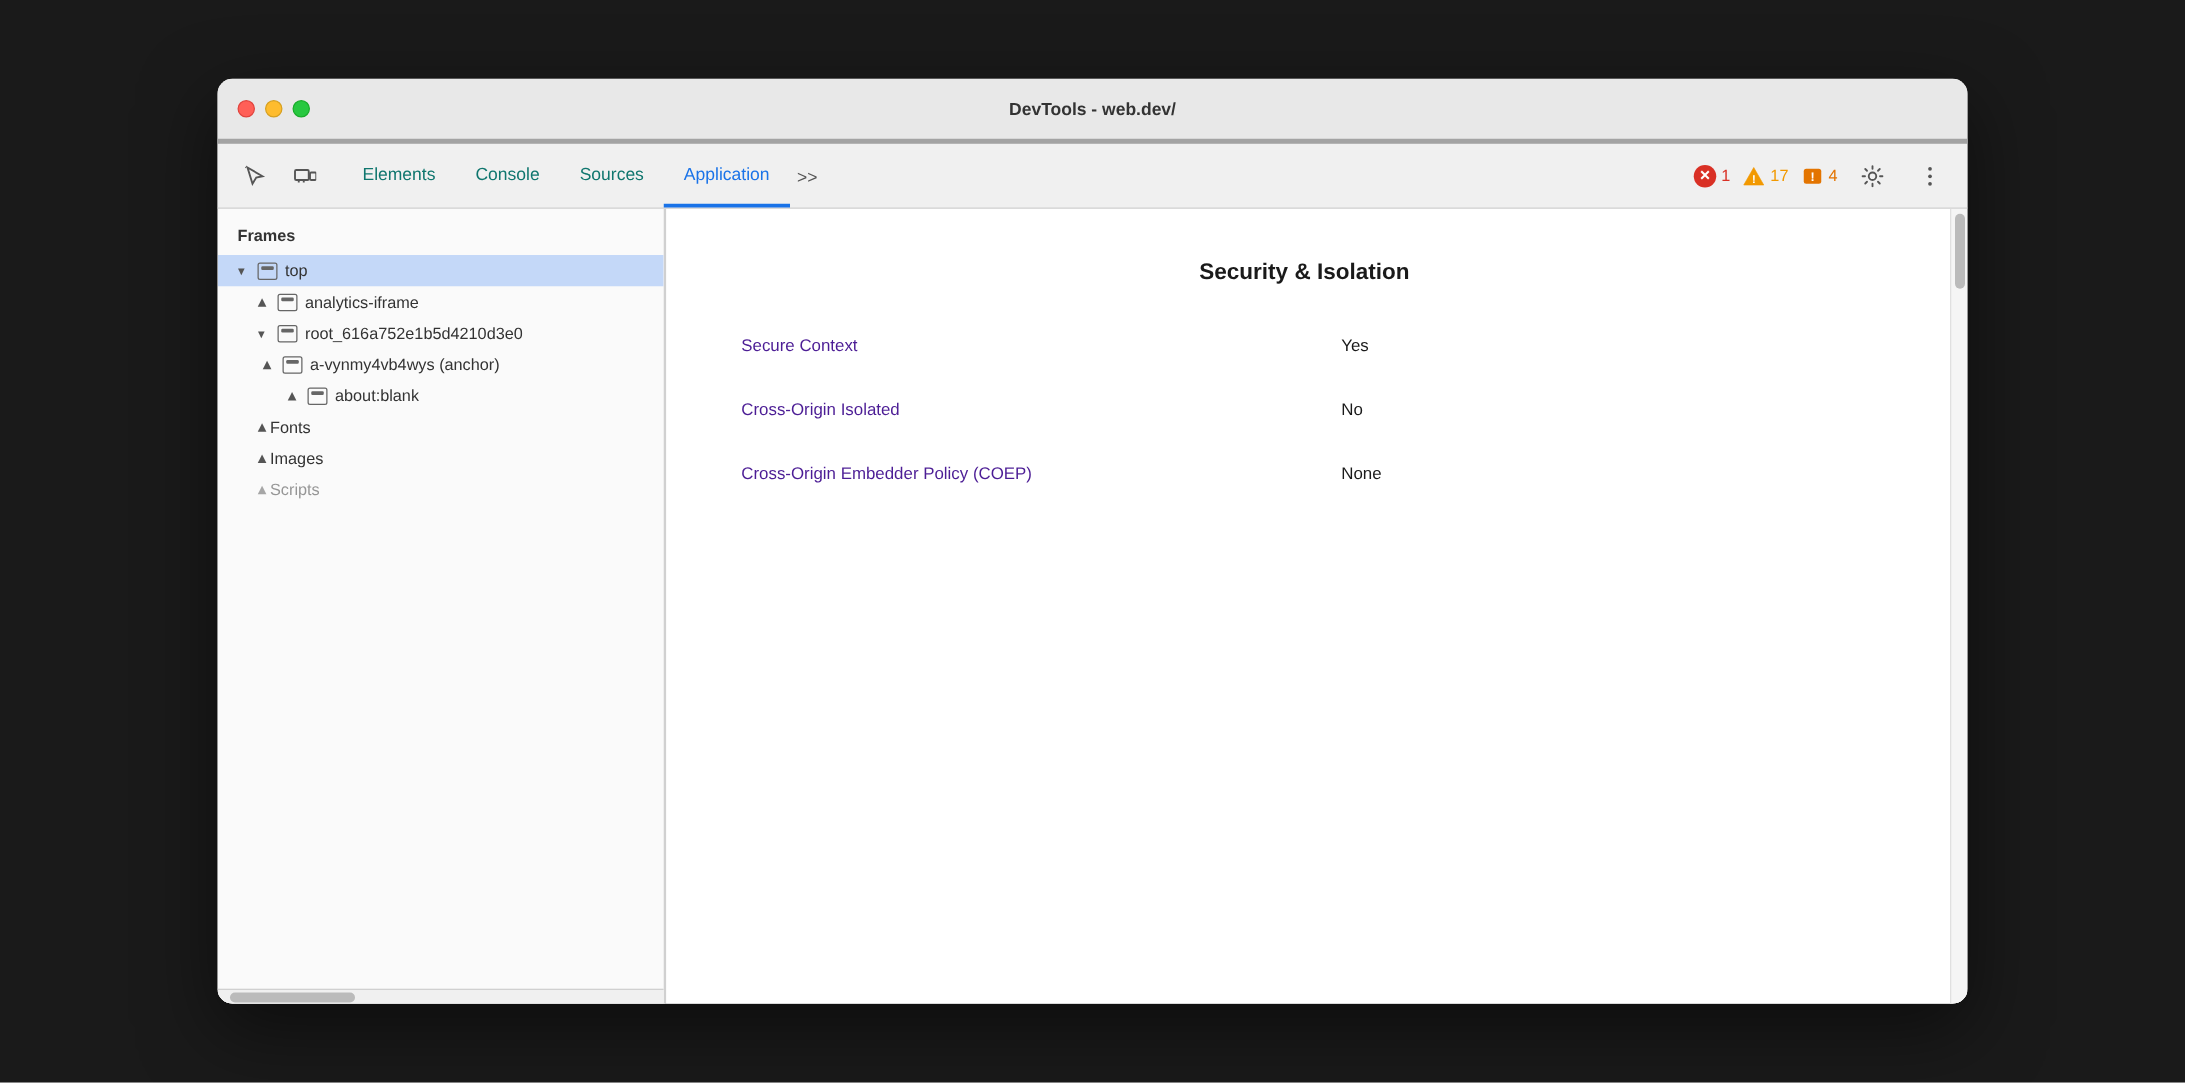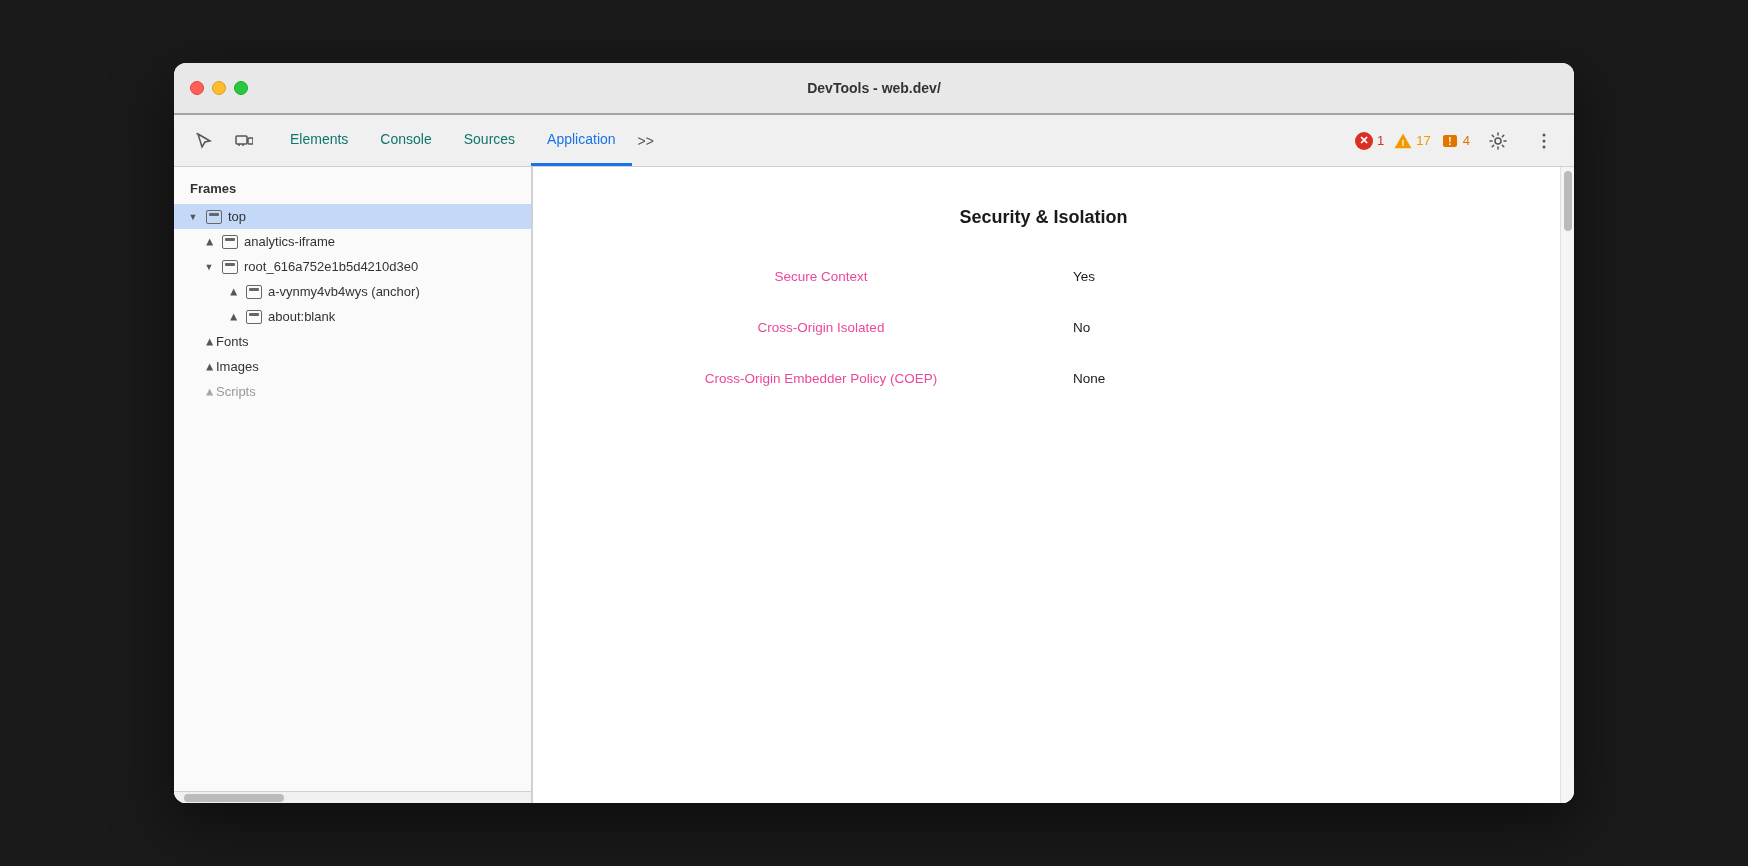--- a/index.html
+++ b/index.html
@@ -25,21 +25,21 @@
     }
 
     
     .title-bar {
       background: #e8e8e8;
       height: 52px;
       display: flex;
       align-items: center;
       padding: 0 16px;
       position: relative;
-      border-bottom: 2px solid #a3a3a3;
+      border-bottom: 4px solid #a3a3a3;
       flex-shrink: 0;
     }
 
     .traffic-lights {
       display: flex;
       gap: 8px;
       align-items: center;
     }
 
     .traffic-light {
@@ -318,23 +318,23 @@
       text-align: center;
     }
 
     .security-row {
       display: flex;
       align-items: flex-start;
       margin-bottom: 32px;
     }
 
     .security-label {
-      text-align: center;
+      text-align: left;
       font-size: 13.5px;
-      color: #ec4899;
+      color: #4c1d95;
       flex: 0 0 480px;
       padding-right: 24px;
       line-height: 1.4;
     }
 
     .security-value {
       font-size: 13.5px;
       color: #1a1a1a;
       line-height: 1.4;
     }
@@ -454,21 +454,21 @@
           <span class="frame-icon"></span>
           <span class="tree-label">analytics-iframe</span>
         </div>
 
         <div class="tree-item" style="padding-left: 28px;">
           <span class="tree-arrow expanded">▼</span>
           <span class="frame-icon"></span>
           <span class="tree-label">root_616a752e1b5d4210d3e0</span>
         </div>
 
-        <div class="tree-item" style="padding-left: 52px;">
+        <div class="tree-item" style="padding-left: 32px;">
           <span class="tree-arrow collapsed">▶</span>
           <span class="frame-icon"></span>
           <span class="tree-label">a-vynmy4vb4wys (anchor)</span>
         </div>
 
         <div class="tree-item" style="padding-left: 52px;">
           <span class="tree-arrow collapsed">▶</span>
           <span class="frame-icon"></span>
           <span class="tree-label">about:blank</span>
         </div>

